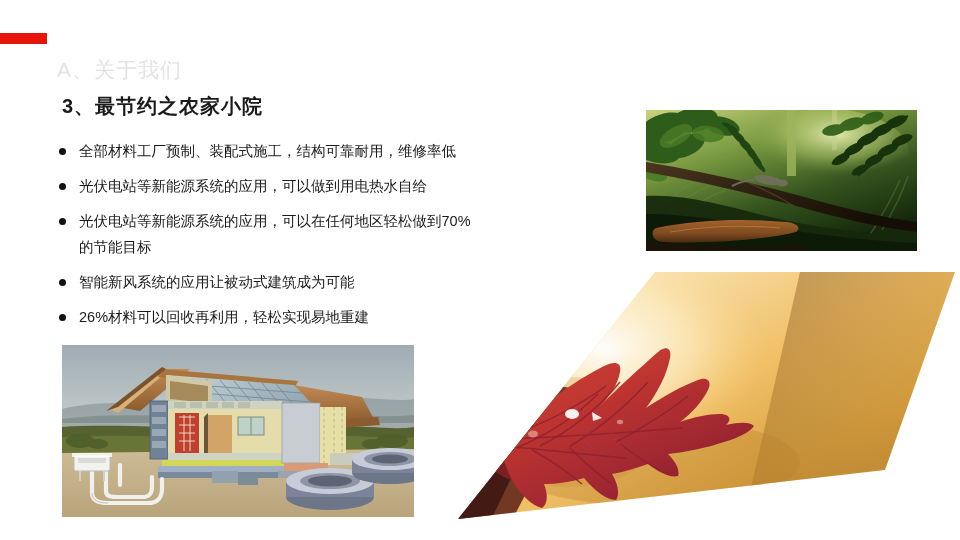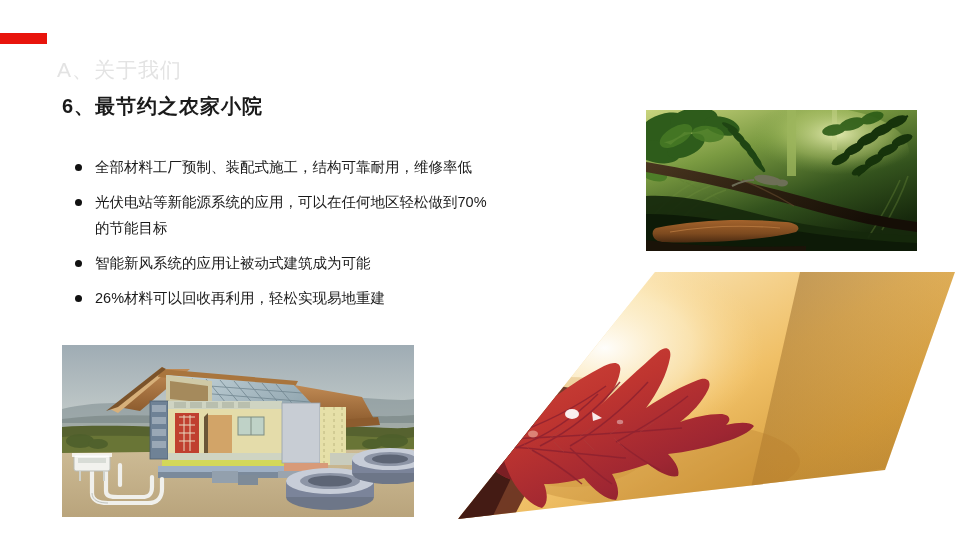--- a/index.html
+++ b/index.html
@@ -49,21 +49,21 @@
     letter-spacing: 1px;
     white-space: nowrap;
   }
 
   
   .bullets {
     position: absolute;
     left: 57px;
     top: 138px;
     width: 500px;
-    margin: 16px;
+    margin: 0;
     padding: 0;
     list-style: none;
   }
   .bullet {
     position: relative;
     padding-left: 22px;
     margin-bottom: 9px;
     font-size: 14.5px;
     line-height: 26px;
     color: #1a1a1a;
@@ -116,26 +116,30 @@
   }
   .img-leaf svg { display: block; }
 </style>
 </head>
 <body>
 
 <div class="red-bar"></div>
 
 <div class="section-header">A、关于我们</div>
 
-<div class="slide-title">6、最节约之农家小院</div>
+<div class="slide-title">3、最节约之农家小院</div>
 
 <ul class="bullets">
   <li class="bullet">
     <span class="dot"></span>
     <span>全部材料工厂预制、装配式施工，结构可靠耐用，维修率低</span>
+  </li>
+  <li class="bullet">
+    <span class="dot"></span>
+    <span>光伏电站等新能源系统的应用，可以做到用电热水自给</span>
   </li>
   <li class="bullet">
     <span class="dot"></span>
     <span>光伏电站等新能源系统的应用，可以在任何地区轻松做到70%</span>
     <span class="line2">的节能目标</span>
   </li>
   <li class="bullet">
     <span class="dot"></span>
     <span>智能新风系统的应用让被动式建筑成为可能</span>
   </li>

